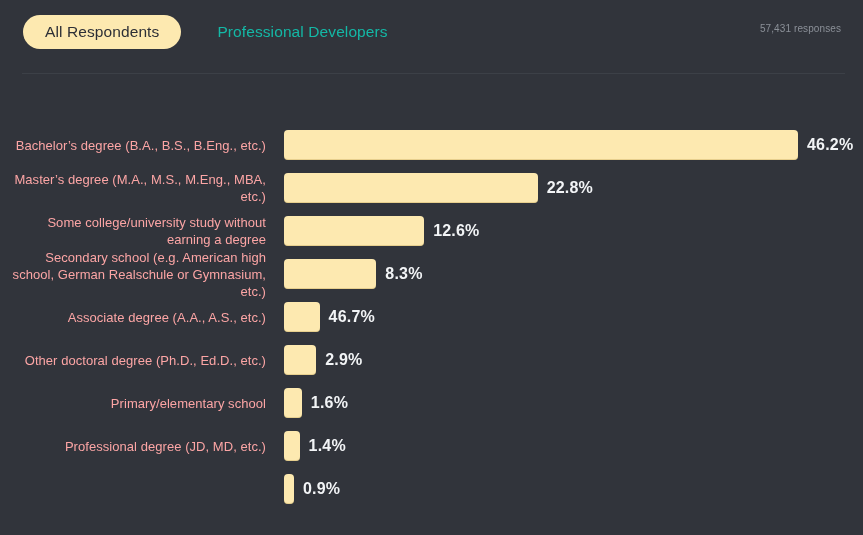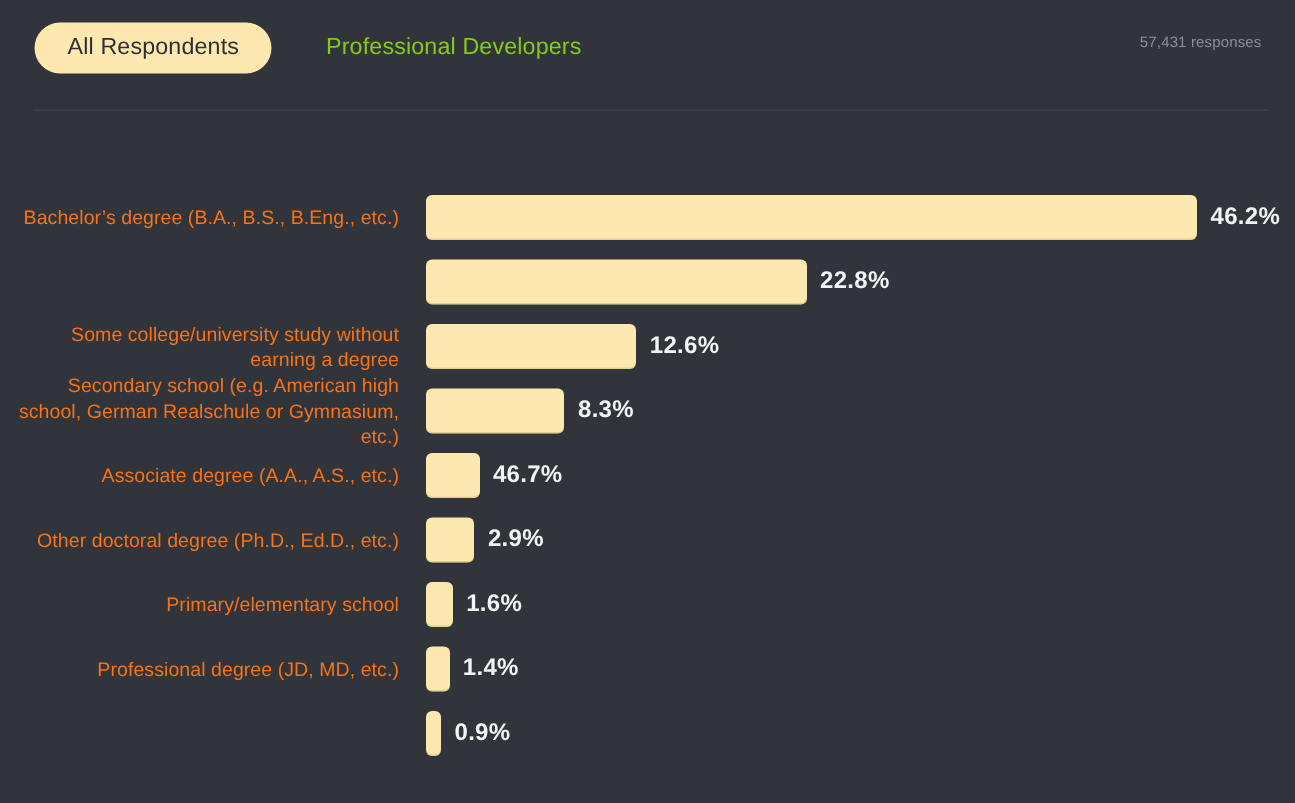--- a/index.html
+++ b/index.html
@@ -38,21 +38,21 @@
     border-radius: 18px;
     white-space: nowrap;
     cursor: pointer;
     letter-spacing: 0.1px;
   }
   .tab.active {
     background: #fde9b0;
     color: #2d2f36;
   }
   .tab.inactive {
-    color: #84cc16;
+    color: #14b8a6;
     background: transparent;
     margin-left: 14px;
   }
   .responses {
     position: absolute;
     right: 22px;
     top: 23px;
     font-size: 10px;
     color: #8b9098;
     letter-spacing: 0.1px;
@@ -80,21 +80,21 @@
   }
   .cat-label {
     position: absolute;
     right: 597px; 
     width: 260px;
     top: 50%;
     transform: translateY(-50%);
     text-align: right;
     font-size: 13px;
     line-height: 17px;
-    color: #f97316;
+    color: #fca5a5;
     letter-spacing: 0.05px;
   }
   .bar-area {
     position: absolute;
     left: 284px;
     top: 50%;
     transform: translateY(-50%);
     height: 30px;
     display: flex;
     align-items: center;
@@ -133,20 +133,21 @@
 
 <div class="chart" id="chart">
     <div class="row">
       <div class="cat-label">Bachelor’s degree (B.A., B.S., B.Eng., etc.)</div>
       <div class="bar-area">
         <div class="bar" style="width: 514px; background: rgb(253, 233, 176);"></div>
         <div class="bar-value">46.2%</div>
       </div>
     </div>
     <div class="row">
+      <div class="cat-label">Master’s degree (M.A., M.S., M.Eng., MBA, etc.)</div>
       <div class="bar-area">
         <div class="bar" style="width: 253.662px; background: rgb(253, 233, 176);"></div>
         <div class="bar-value">22.8%</div>
       </div>
     </div>
     <div class="row">
       <div class="cat-label">Some college/university study without earning a degree</div>
       <div class="bar-area">
         <div class="bar" style="width: 140.182px; background: rgb(253, 233, 176);"></div>
         <div class="bar-value">12.6%</div>

